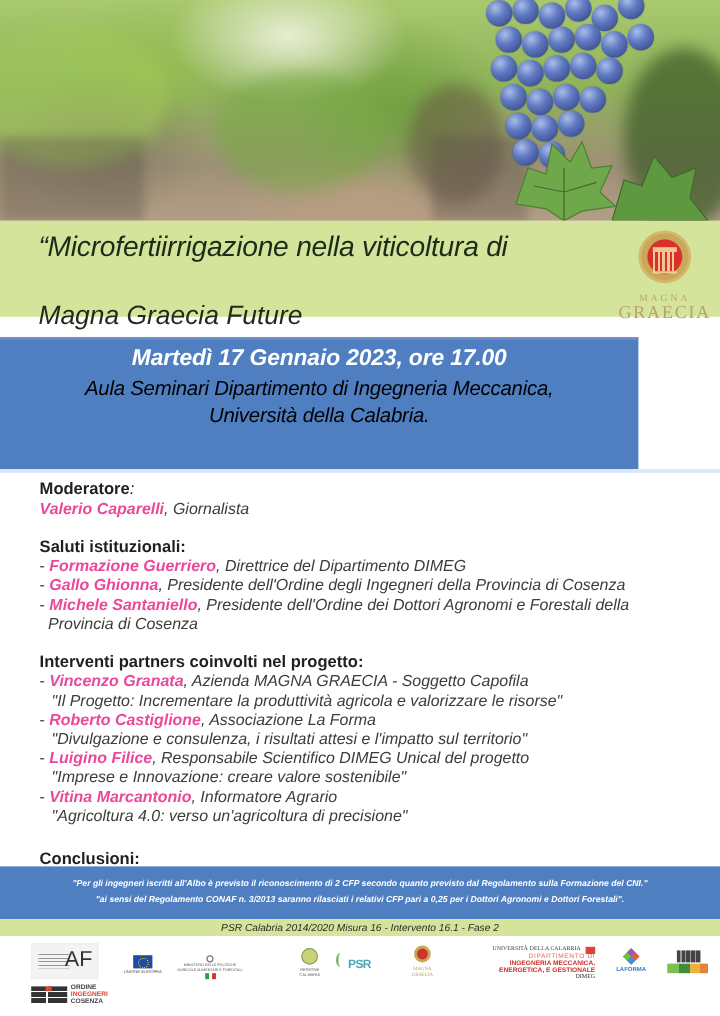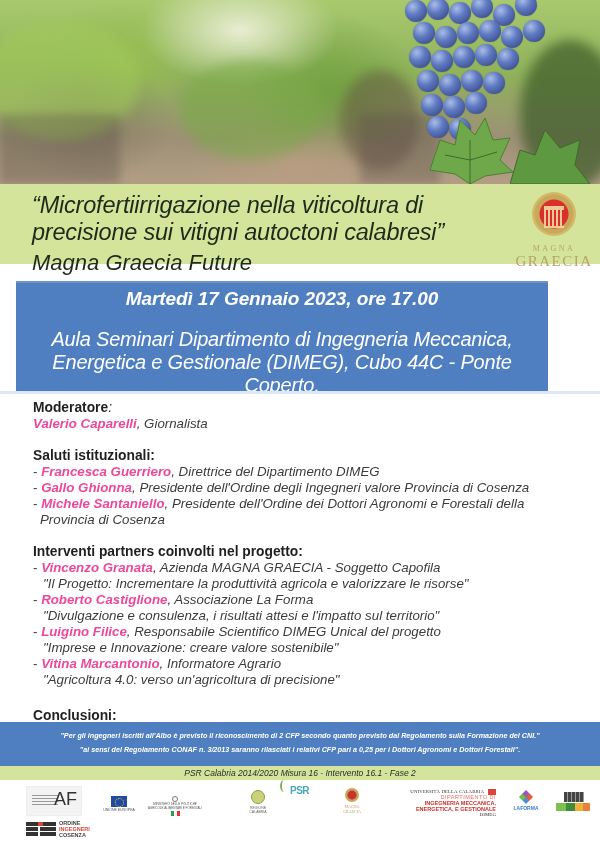--- a/index.html
+++ b/index.html
@@ -56,29 +56,29 @@
       content: ""; position: absolute; left: 12px; top: 14px; width: 20px; height: 16px;
       border-top: 4px solid #f2d9a0; border-bottom: 2px solid #f2d9a0;
       background: repeating-linear-gradient(90deg, #f2d9a0 0 2px, transparent 2px 4px);
       opacity: 0.9;
     }
     .mg-logo .mg-small { font-family: "Liberation Serif", serif; font-size: 8px; letter-spacing: 2.5px; color: #b8a26e; margin-top: 8px; }
     .mg-logo .mg-big { font-family: "Liberation Serif", serif; font-size: 15px; letter-spacing: 1.5px; color: #b8a26e; line-height: 16px; }
 
     
     .date-band {
-      position: absolute; left: 16px; top: 281px; width: 532px; height: 110px;
+      position: absolute; left: 0; top: 281px; width: 532px; height: 110px;
       background: #4f7fc0; text-align: center; color: #ffffff;
       border-top: 2px solid #6e92c9;
     }
     .date-band .date {
       font-size: 19px; font-weight: bold; font-style: italic; margin-top: 5px; letter-spacing: -0.1px;
     }
     .date-band .venue {
-      font-size: 20px; font-style: italic; line-height: 23px; color: #ffffff; margin-top: 18px; letter-spacing: -0.2px;
+      font-size: 17px; font-style: italic; line-height: 23px; color: #000000; margin-top: 2px; letter-spacing: -0.2px;
     }
     .divider-line { position: absolute; left: 0; top: 391px; width: 600px; height: 3px; background: #dbe7f3; }
 
     
     .program { position: absolute; left: 33px; top: 400px; width: 550px; font-size: 13.3px; line-height: 16px; }
     .section { margin-bottom: 16px; }
     .section .heading { font-weight: bold; color: #1f1f1f; font-size: 13.8px; }
     .section .heading .colon { font-weight: normal; font-style: italic; }
     .item { font-style: italic; color: #3c3c3c; }
     .item .dash { font-style: normal; color: #3c3c3c; }
@@ -116,21 +116,21 @@
     .logo-eu .flag { width: 16px; height: 11px; margin: 0 auto; background: #1f4aa6; position: relative; }
     .logo-eu .flag::after { content: ""; position: absolute; left: 4px; top: 2px; width: 7px; height: 7px; border-radius: 50%; border: 1px dotted #f5d000; }
     .logo-eu .t { font-size: 3.5px; color: #555; line-height: 4px; margin-top: 1px; }
     .logo-mipaaf { left: 146px; top: 16px; width: 58px; height: 24px; text-align: center; }
     .logo-mipaaf .seal { width: 6px; height: 6px; margin: 0 auto; border-radius: 50%; border: 1px solid #777; }
     .logo-mipaaf .t { font-size: 3px; color: #555; line-height: 4px; }
     .logo-mipaaf .it { width: 9px; height: 5px; margin: 1px auto 0; background: linear-gradient(90deg, #2e9c48 33%, #fff 33% 66%, #d33 66%); }
     .logo-calabria { left: 243px; top: 10px; width: 30px; height: 30px; text-align: center; }
     .logo-calabria .shield { width: 14px; height: 14px; margin: 0 auto; border-radius: 50%; background: #c9d27a; border: 1px solid #8aa048; }
     .logo-calabria .t { font-size: 3.5px; color: #666; margin-top: 2px; }
-    .logo-psr { left: 280px; top: 0; width: 40px; height: 26px; }
+    .logo-psr { left: 280px; top: 14px; width: 40px; height: 26px; }
     .logo-psr .txt { position: absolute; left: 10px; top: 5px; font-size: 10px; color: #48a8b8; font-weight: bold; letter-spacing: -0.5px; }
     .logo-psr .leaf { position: absolute; left: 0; top: 0; width: 8px; height: 12px; border-left: 2px solid #7ab25a; border-radius: 50% 0 0 50%; }
     .logo-mg { left: 337px; top: 8px; width: 30px; height: 34px; text-align: center; }
     .logo-mg .c { width: 14px; height: 14px; margin: 0 auto; border-radius: 50%; background: radial-gradient(circle, #c9352e 0 4px, #c9a85a 5px); }
     .logo-mg .t { font-family: "Liberation Serif", serif; font-size: 4px; color: #b8a26e; line-height: 5px; margin-top: 2px; }
     .logo-unical { left: 376px; top: 9px; width: 120px; height: 36px; text-align: right; font-family: "Liberation Sans", sans-serif; }
     .logo-unical .u { font-family: "Liberation Serif", serif; font-size: 4.8px; color: #333; letter-spacing: 0.1px; padding-right: 12px; }
     .logo-unical .u::after { content: ""; position: absolute; right: 0; top: 0; width: 8px; height: 6px; background: #d9463a; }
     .logo-unical .d1 { font-size: 5.5px; color: #e86a63; line-height: 6px; letter-spacing: 0.5px; }
     .logo-unical .d2 { font-size: 5.5px; color: #c9302c; font-weight: bold; line-height: 6px; }
@@ -187,56 +187,54 @@
     <path d="M45 74 L45 30 M45 50 L20 45 M45 50 L72 42" stroke="#3f6a28" stroke-width="1" fill="none"></path>
   </svg>
   <svg class="leaf" style="left:510px;top:130px;" width="80" height="54" viewBox="0 0 80 54">
     <path d="M0 54 L10 20 L25 25 L35 0 L50 18 L70 10 L65 35 L80 54 Z" fill="#5e9840" stroke="#3f6a28" stroke-width="1"></path>
   </svg>
 </div>
 
 <div class="title-band">
   <div class="title">
     <div>“Microfertiirrigazione nella viticoltura di</div>
-    <div>precisione sui vitigni autoctoni calabresi”</div>
   </div>
   <div class="subtitle">Magna Graecia Future</div>
   <div class="mg-logo">
     <div class="emblem"></div>
     <div class="mg-small">MAGNA</div>
     <div class="mg-big">GRAECIA</div>
   </div>
 </div>
 
 <div class="date-band">
   <div class="date">Martedì 17 Gennaio 2023, ore 17.00</div>
   <div class="venue">
     <div>Aula Seminari Dipartimento di Ingegneria Meccanica,</div>
-    <div>Energetica e Gestionale (DIMEG), Cubo 44C - Ponte Coperto,</div>
     <div>Università della Calabria.</div>
   </div>
 </div>
 <div class="divider-line"></div>
 
 <div class="program">
 
   <div class="section">
     <div class="heading"><span>Moderatore</span><span class="colon">:</span></div>
     <div class="item">
       <span class="name">Valerio Caparelli</span><span>, Giornalista</span>
     </div>
   </div>
 
   <div class="section">
     <div class="heading">Saluti istituzionali:</div>
     <div class="item">
-      <span class="dash">- </span><span class="name">Francesca Guerriero</span><span>, Direttrice del Dipartimento DIMEG</span>
-    </div>
-    <div class="item">
-      <span class="dash">- </span><span class="name">Gallo Ghionna</span><span>, Presidente dell'Ordine degli Ingegneri valore Provincia di Cosenza</span>
+      <span class="dash">- </span><span class="name">Formazione Guerriero</span><span>, Direttrice del Dipartimento DIMEG</span>
+    </div>
+    <div class="item">
+      <span class="dash">- </span><span class="name">Gallo Ghionna</span><span>, Presidente dell'Ordine degli Ingegneri della Provincia di Cosenza</span>
     </div>
     <div class="item">
       <span class="dash">- </span><span class="name">Michele Santaniello</span><span>, Presidente dell'Ordine dei Dottori Agronomi e Forestali della</span>
       <span class="sub" style="padding-left:7px;">Provincia di Cosenza</span>
     </div>
   </div>
 
   <div class="section s-interventi">
     <div class="heading">Interventi partners coinvolti nel progetto:</div>
     <div class="item">

